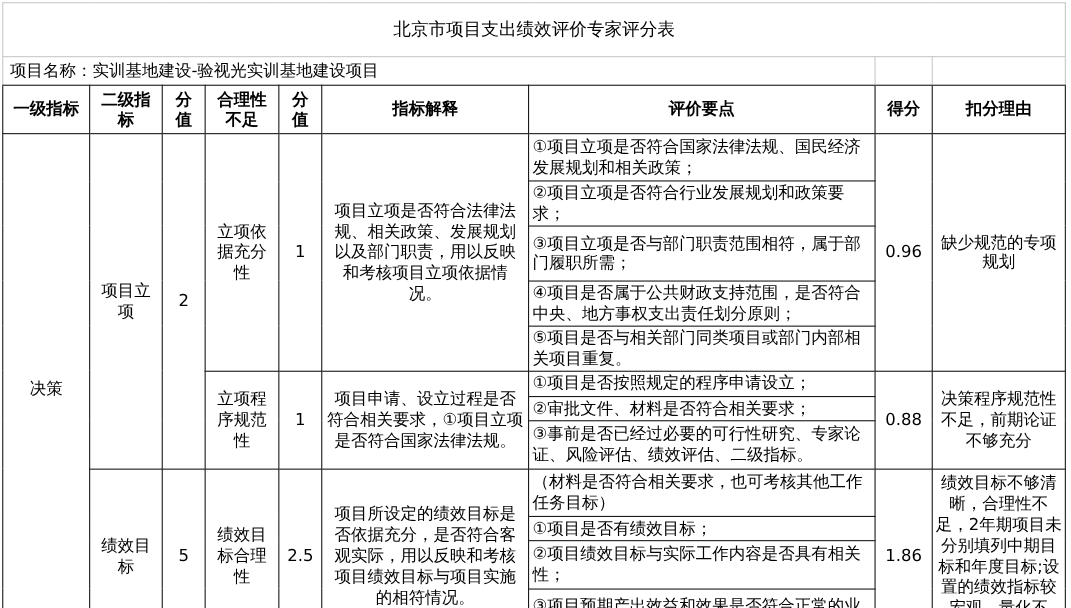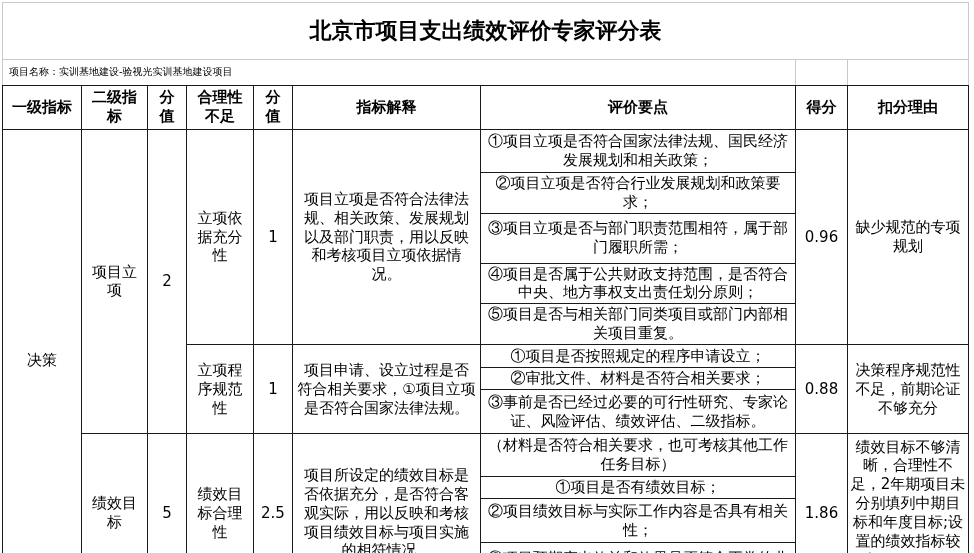--- a/index.html
+++ b/index.html
@@ -24,37 +24,37 @@
     line-height:1.26;
     text-align:center;
     vertical-align:middle;
     padding:1px 6px;
     overflow:hidden;
     word-break:break-all;
   }
   
   tr.title-row td{
     border:1px solid #c9c9c9;
-    font-size:22px;
-    font-weight:bold;
+    font-size:16px;
+    font-weight:normal;
     padding:14px;
   }
   tr.name-row td{
     border:1px solid #c9c9c9;
     border-bottom:1px solid #1a1a1a;
-    font-size:10px;
+    font-size:15px;
     text-align:left;
     padding:2px 6px;
   }
   tr.header-row td{
     font-weight:bold;
     font-size:15px;
   }
   td.left{ text-align:center; padding:1px 4px; }
-  td.point{ text-align:center; padding:1px 3px;font-family:Liberation Serif, serif; }
+  td.point{ text-align:left; padding:1px 3px; }
   td.narrow{ padding:1px 2px; }
   td.deduct{ padding:1px 2px; }
 </style>
 </head>
 <body>
 
 <div id="screen">
   <table class="score-table">
     <colgroup>
       <col style="width:79px">

